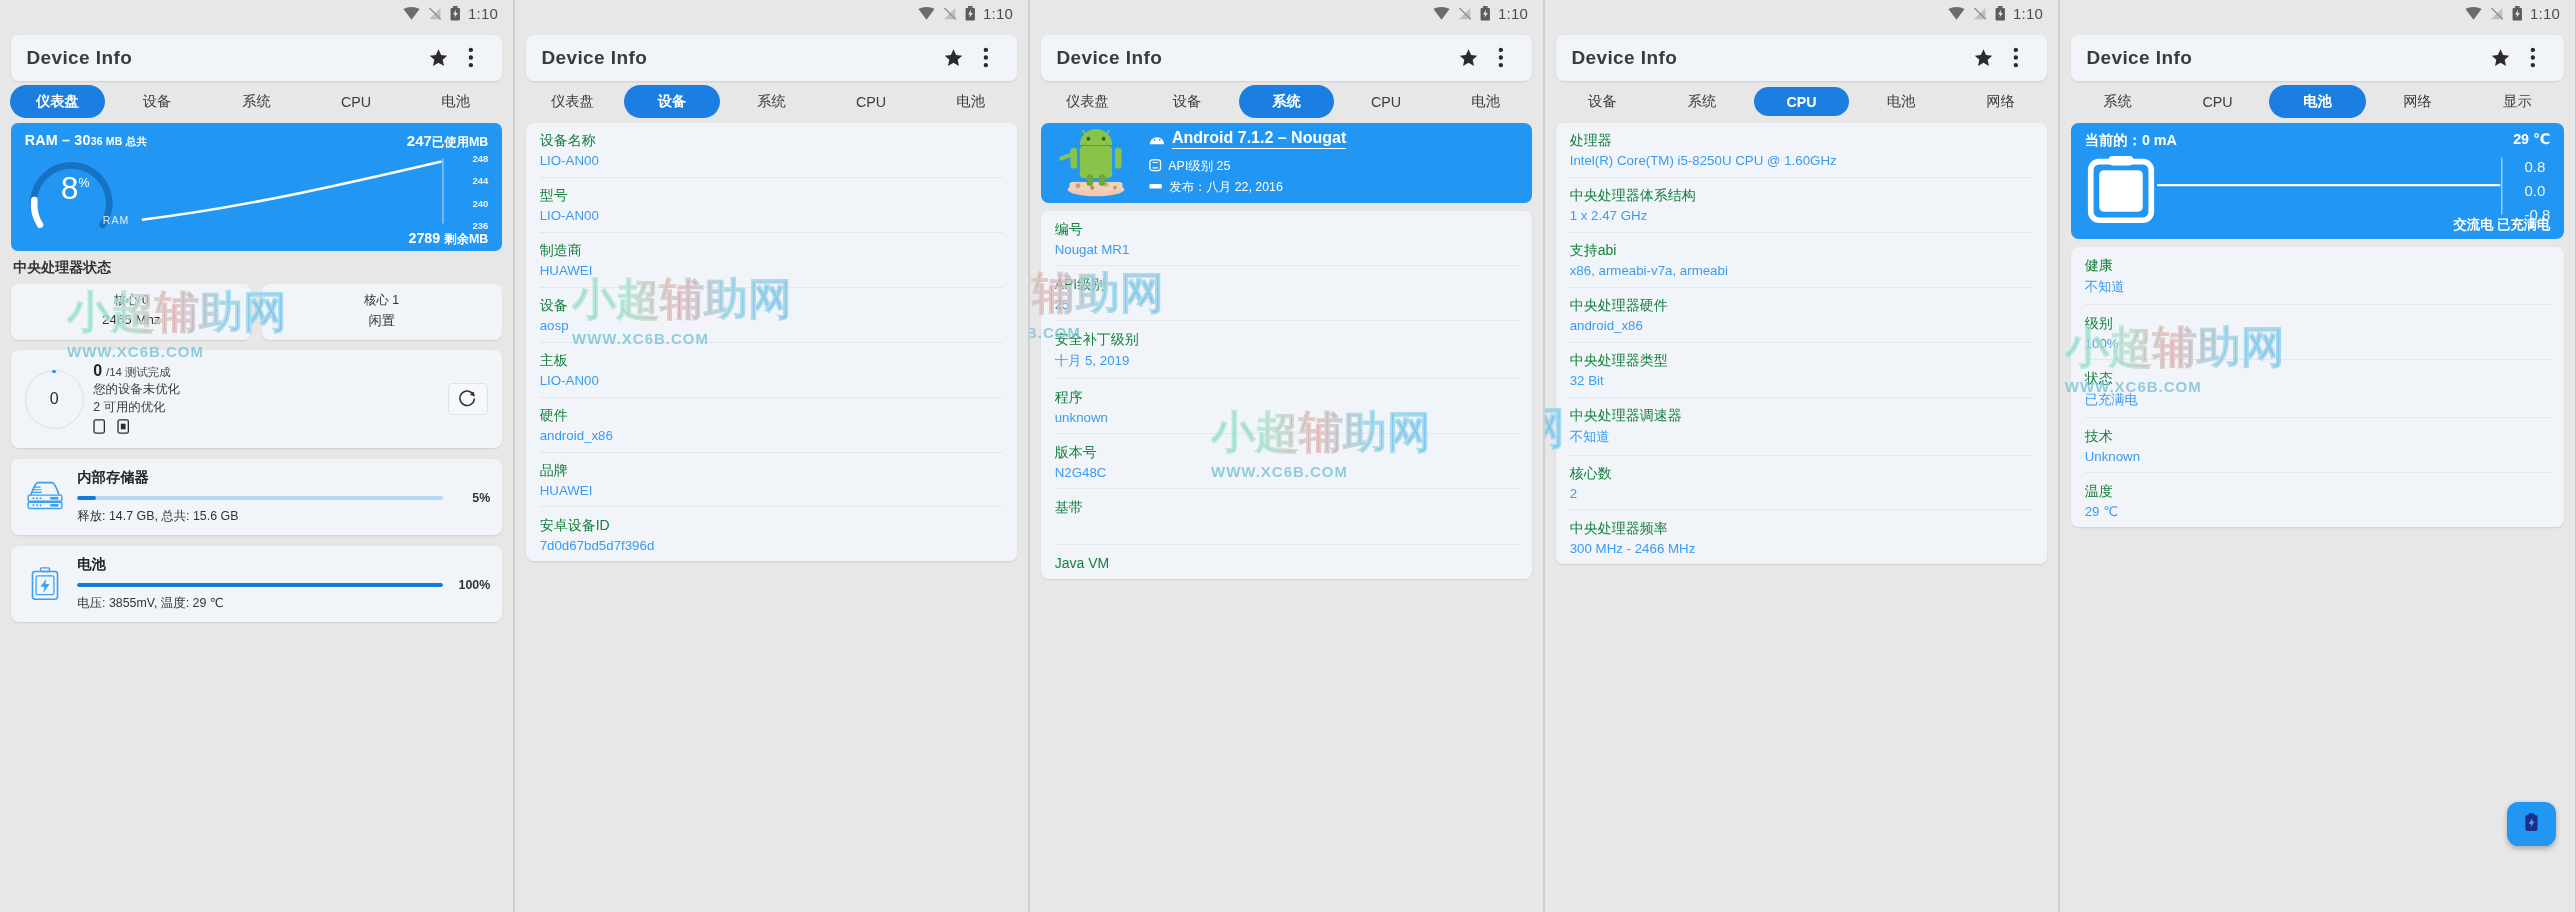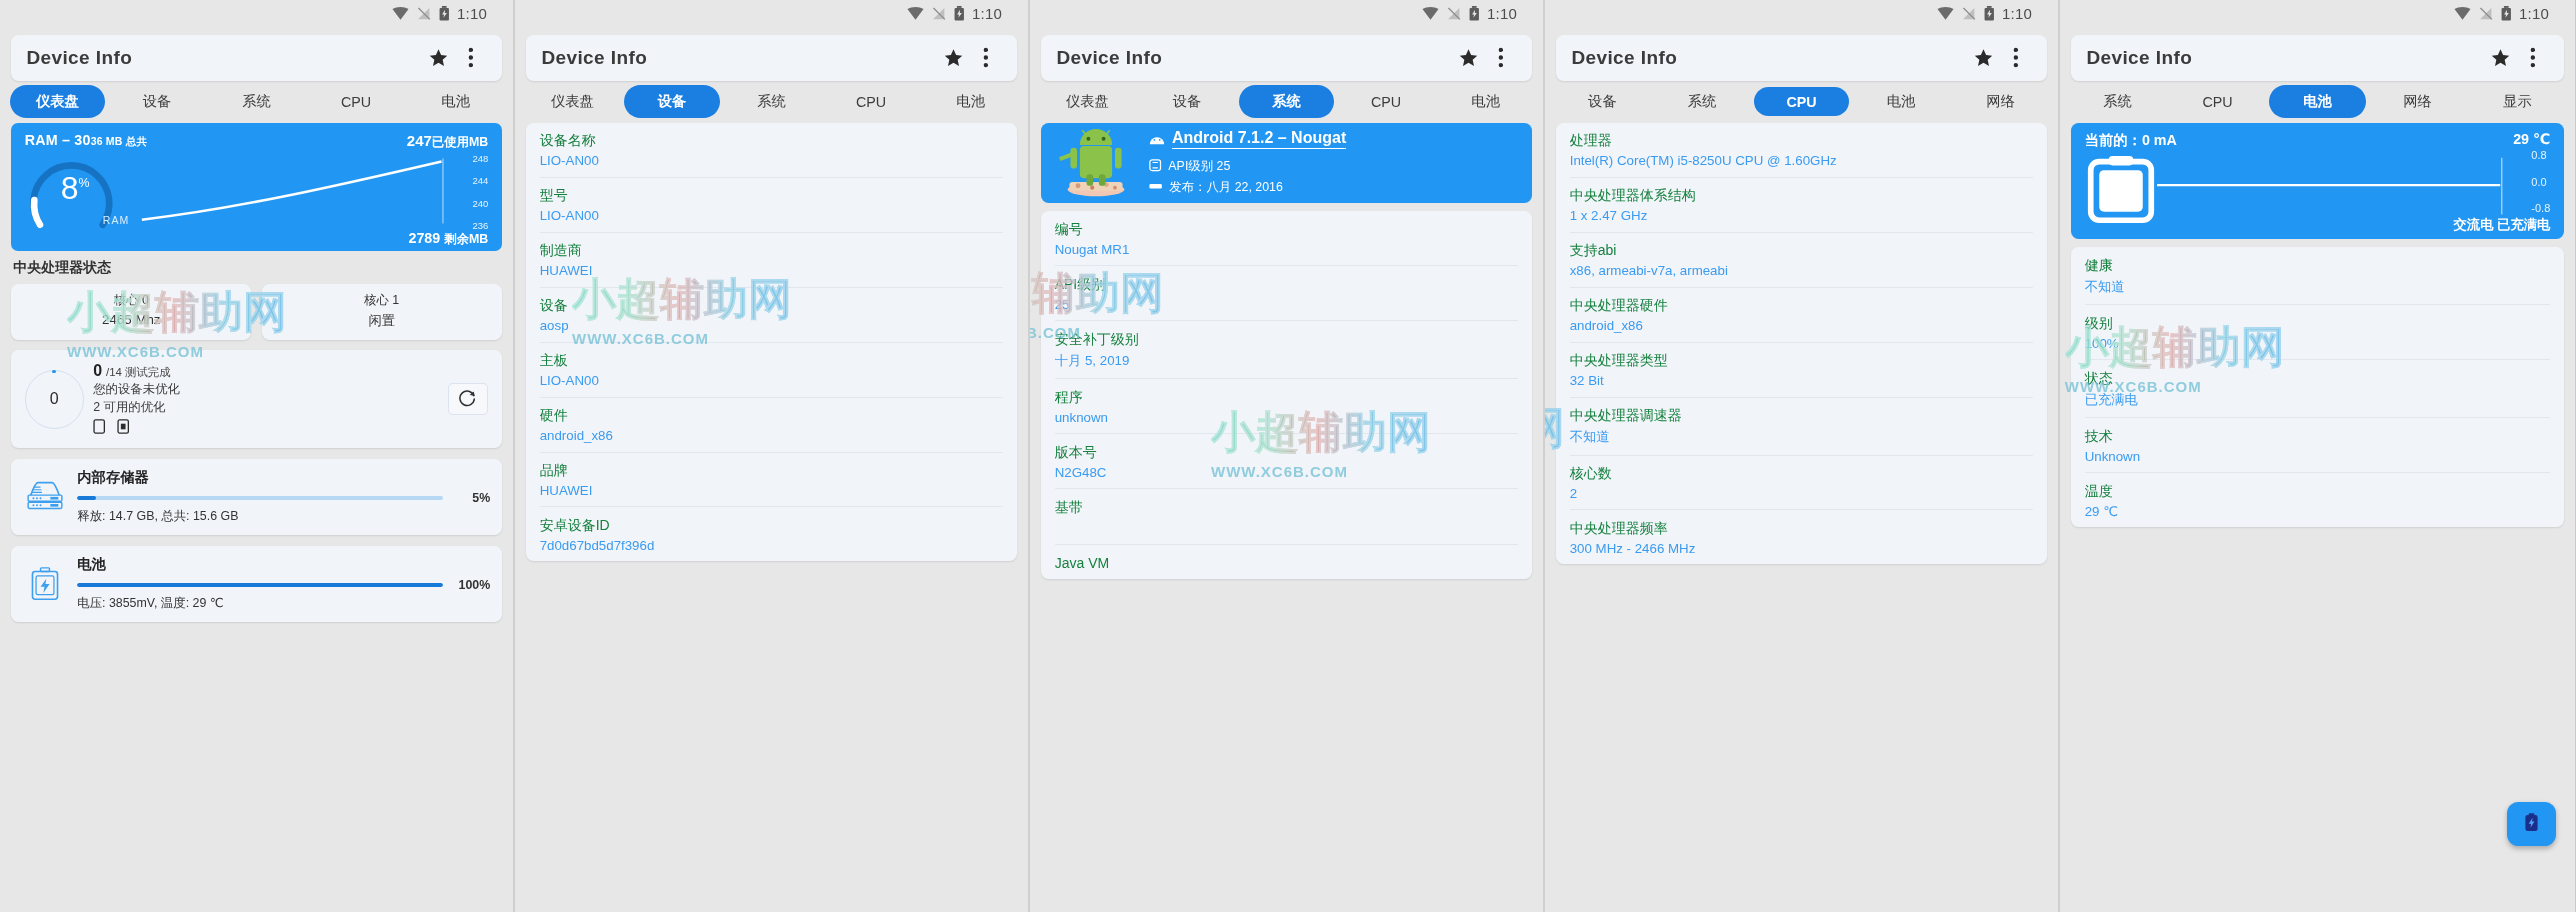--- a/index.html
+++ b/index.html
@@ -17,21 +17,21 @@
     overflow: hidden;
     border-right: 2.9px solid #cfcfcf;
     display: flex; flex-direction: column;
   }
   .phone:last-child { border-right: none; }
 
   
   .statusbar {
     height: 27px; flex: 0 0 27px;
     display: flex; align-items: center; justify-content: flex-end;
-    gap: 7.6px; padding-right: 26px;
+    gap: 7.6px; padding-right: 15px;
     background: #e7e7e7;
   }
   .sb-icon { display:flex; align-items:center; }
   .sb-time { font-size: 15px; color: #4d4d4d; font-weight: 400; letter-spacing:0.2px; }
 
   
   .appbar {
     margin: 7.6px 11.4px 0 11.4px;
     height: 46px;
     background: #f1f4f9;
@@ -89,21 +89,21 @@
   }
   .gauge-num sup { font-size: 12.4px; vertical-align: super; font-weight:400; }
   .gauge-lbl {
     position: absolute; left: 0; right: 9.5px; top: 67px; text-align:right;
     font-size: 10.5px; letter-spacing: 1px; color:#dceeff;
   }
   .ram-chart { flex: 1; position: relative; }
   .ram-ticks {
     position: absolute; right: 0; top: 5.7px; height: 78px;
     display: flex; flex-direction: column; justify-content: space-between;
-    font-size: 9.5px; color: #eaf4ff; text-align: center; padding-left: 4.8px;
+    font-size: 9.5px; color: #eaf4ff; text-align: center; padding-left: 4.8px; font-weight: bold;
   }
   .ram-free {
     position: absolute; right: 0; bottom: -5.7px;
     font-size: 14.3px; font-weight: bold; margin-top: 28px;
   }
   .ram-free .u { font-size: 12.4px; }
 
   .section-title {
     font-size: 14px; font-weight: bold; color: #333;
     margin: 1.9px 0 6.7px 1.9px;
@@ -180,23 +180,23 @@
     padding: 8.6px 13.3px 7.6px 13.3px; height: 116px; position:relative;
     margin-bottom: 8.6px;
   }
   .bat-top { display:flex; justify-content:space-between; align-items:flex-start;}
   .bat-cur { font-size: 14.3px; font-weight:bold;}
   .bat-temp { font-size: 14.3px; font-weight:bold;}
   .bat-body { display:flex; height: 84px; margin-top:-1.9px; position:relative;}
   .bat-icon { flex: 0 0 72px; display:flex; align-items:center; justify-content:center;}
   .bat-chart { flex:1; position:relative;}
   .bat-ticks {
-    position:absolute; right:0; top: 1px; height: 65px;
+    position:absolute; right:0; top: 10px; height: 65px;
     display:flex; flex-direction:column; justify-content:space-between;
-    font-size:11px; color:#eaf4ff; padding-left:4.8px;
+    font-size:15px; color:#eaf4ff; padding-left:4.8px;
   }
   .bat-status {
     position:absolute; right:0; bottom:-1.9px; font-size:13.3px; font-weight:bold;
   }
   .fab {
     position:absolute; right: 19px; bottom: 67px;
     width: 49px; height: 44px; border-radius: 11.4px;
     background:#2196f3; box-shadow: 0 2.9px 5.7px rgba(0,0,0,.25);
     display:flex; align-items:center; justify-content:center;
     z-index: 5;

